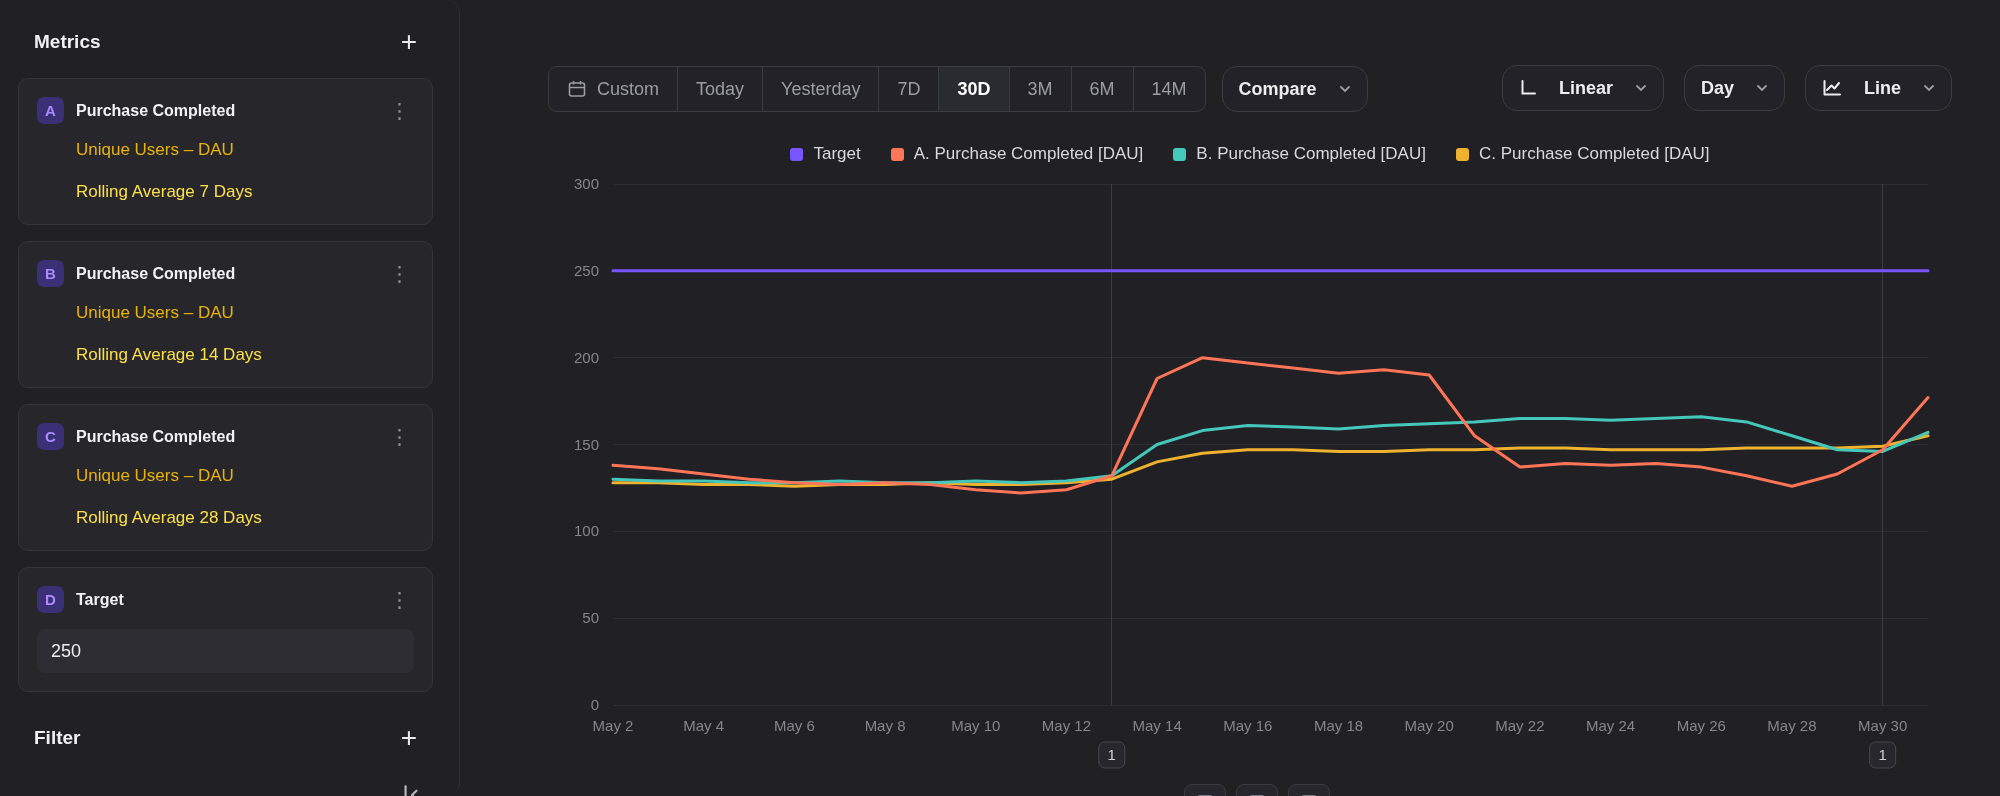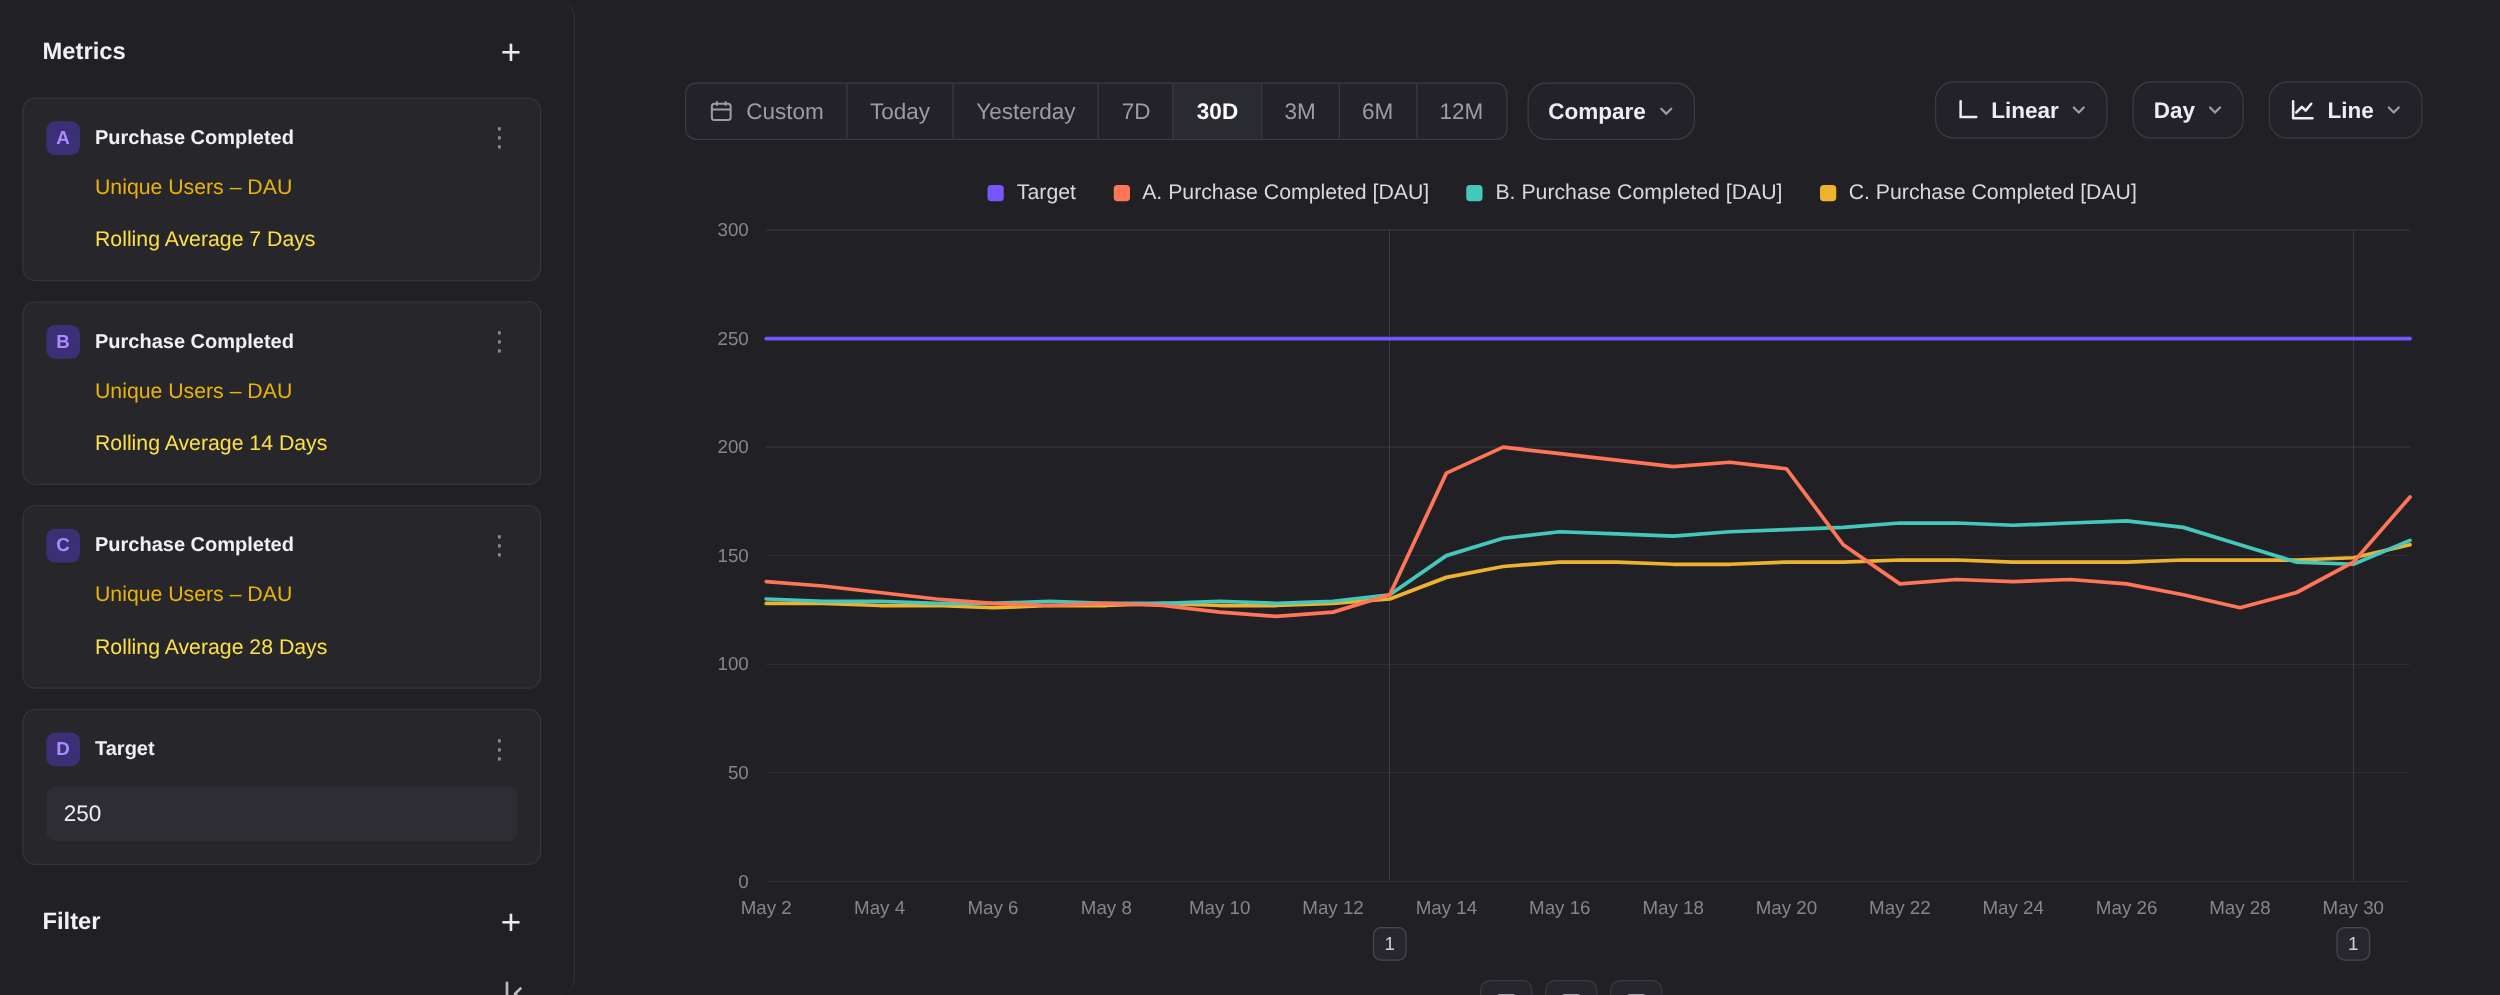--- a/index.html
+++ b/index.html
@@ -23,28 +23,28 @@
   .kebab{color:#8d8d95;font-size:21px;background:none;border:none;padding:0 4px;cursor:pointer;line-height:1;}
   .card-sub{font-size:17px;color:#eab308;margin:0 0 22px 39px;}
   .card-sub2{font-size:17px;color:#fde047;margin:0 0 4px 39px;}
   .target-input{width:100%;box-sizing:border-box;height:44px;background:#2d2d33;border:none;
                 border-radius:8px;color:#ececf1;font-size:18px;padding:0 14px;outline:none;}
   .filter-row{margin-top:26px;margin-bottom:12px;}
   .collapse{position:absolute;left:398px;top:782px;background:none;border:none;padding:0;cursor:pointer;}
 
   
   .toolbar{position:absolute;left:548px;top:66px;display:flex;gap:16px;align-items:center;}
-  .toolbar-right{position:absolute;right:62px;top:65px;display:flex;gap:20px;align-items:flex-start;}
+  .toolbar-right{position:absolute;right:48px;top:65px;display:flex;gap:20px;align-items:flex-start;}
   .seg{display:flex;border:1px solid #3b3b42;border-radius:9px;overflow:hidden;background:#222228;}
   .seg-cell{display:flex;align-items:center;gap:10px;padding:0 18px;height:44px;font-size:18px;
             color:#9c9ca4;background:transparent;border:none;border-left:1px solid #3b3b42;
             cursor:pointer;font-family:inherit;text-align:right;}
   .seg-cell:first-child{border-left:none;}
   .seg-cell.active{color:#ffffff;font-weight:700;background:#2a2a31;}
-  .btn{display:flex;align-items:center;gap:10px;height:46px;padding:0 16px;border:1px solid #3b3b42;
+  .btn{display:flex;align-items:center;gap:22px;height:46px;padding:0 16px;border:1px solid #3b3b42;
        border-radius:15px;background:#222228;color:#ededf1;font-size:18px;font-weight:600;
        cursor:pointer;font-family:inherit;}
   .chev{display:flex;align-items:center;color:#9c9ca4;}
 
   
   .legend{position:absolute;left:540px;top:144px;width:1420px;display:flex;
           justify-content:center;gap:30px;}
   .legend-item{display:flex;align-items:center;gap:10px;font-size:17px;color:#d8d8dd;cursor:pointer;}
   .swatch{width:13px;height:13px;border-radius:3px;display:inline-block;}
   #chart-wrap{position:absolute;left:540px;top:170px;width:1420px;height:626px;}
@@ -143,21 +143,21 @@
       <button class="seg-cell active">
           <span>30D</span>
         </button>
       <button class="seg-cell">
           <span>3M</span>
         </button>
       <button class="seg-cell">
           <span>6M</span>
         </button>
       <button class="seg-cell">
-          <span>12M</span>
+          <span>14M</span>
         </button>
     </div>
     <button class="btn">
       <span>Compare</span>
       <span class="chev">
         <svg width="12" height="8" viewBox="0 0 12 8" fill="none" stroke="currentColor" stroke-width="1.8" stroke-linecap="round">
             <path d="M2 2 L6 6 L10 2"></path>
           </svg>
       </span>
     </button>

